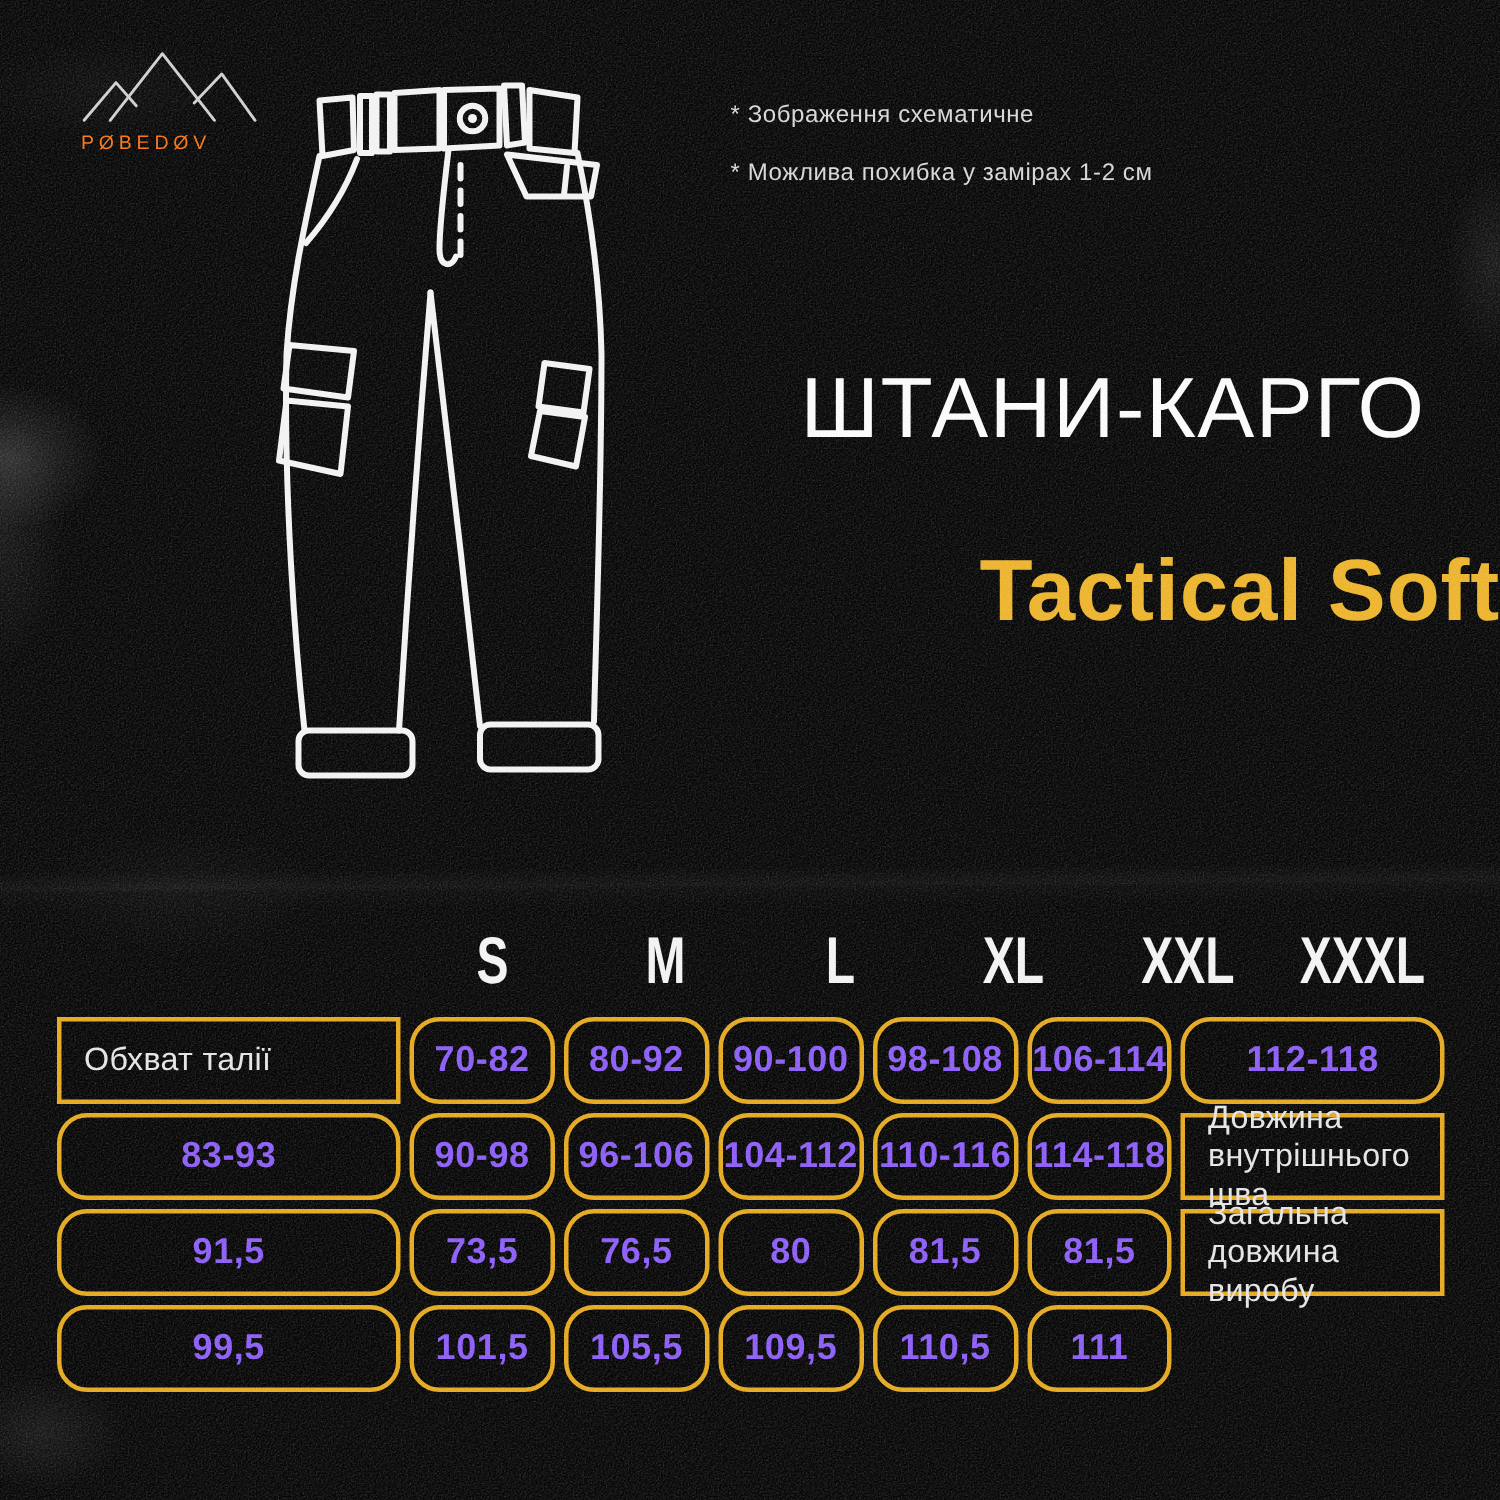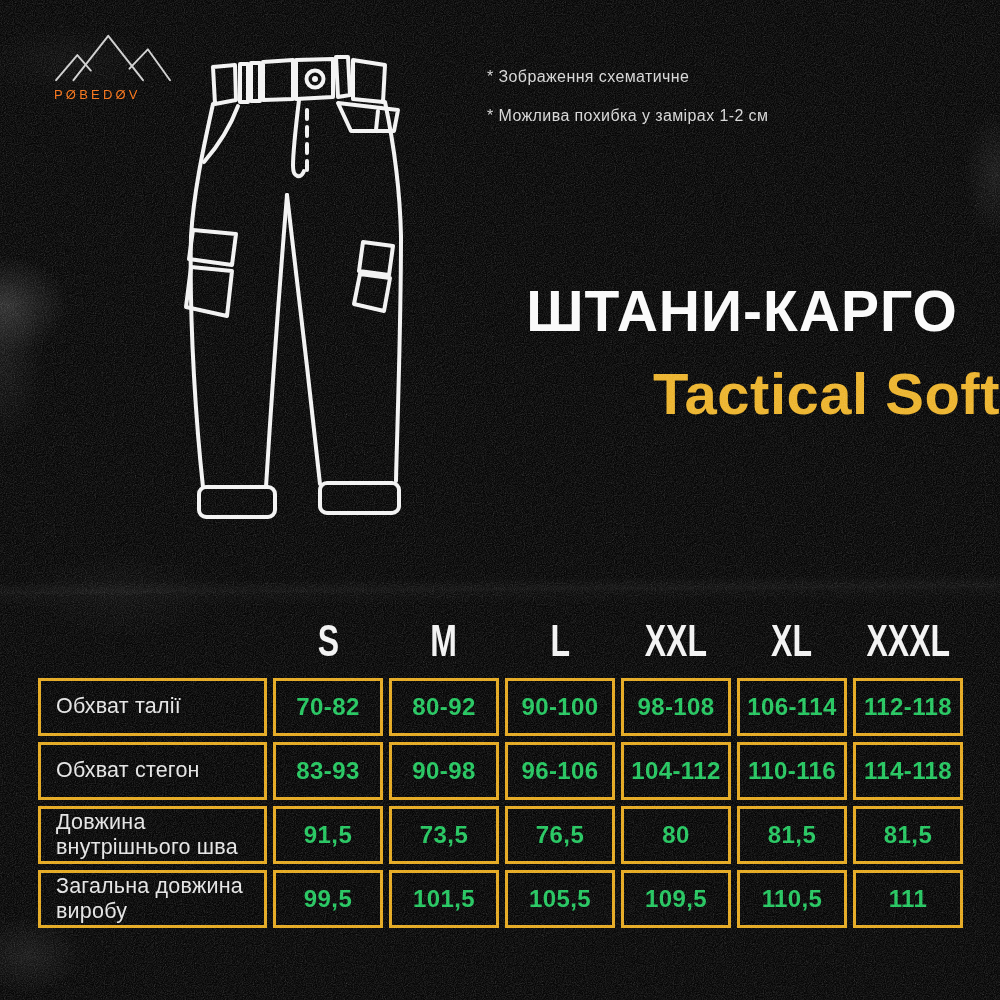--- a/index.html
+++ b/index.html
@@ -31,38 +31,38 @@
   .logo-text { margin-top:1px; padding-left:2px; font-size:13px; letter-spacing:3.2px; color:#f97316; }
 
   
   .pants { position:absolute; left:183px; top:40px; }
 
   
   .notes { position:absolute; left:487px; top:57px; font-size:16px; line-height:39px; color:#d6d6d6; letter-spacing:.4px; }
 
   
   .title    { position:absolute; left:492px; top:239px; width:500px; text-align:center;
-              font-size:57px; font-weight:700; letter-spacing:1px; color:#fafafa;margin-top:39px; }
+              font-size:57px; font-weight:400; letter-spacing:1px; color:#fafafa; }
   .subtitle { position:absolute; left:492px; top:360px; width:508px; text-align:right;
               font-size:58px; font-weight:700; letter-spacing:.5px; color:#ECB32B; }
 
   
   .size-header-row, .size-table {
     position:absolute; left:38px; width:925px;
     display:grid; grid-template-columns:229px repeat(6, 1fr); column-gap:6px;
   }
   .size-header-row { top:616px; height:50px; }
   .size-header-cell { display:flex; align-items:center; justify-content:center;
                       color:#f2f2f2; font-size:40px; font-weight:600; }
   .size-header-cell span { display:inline-block; transform:scale(.8, 1.1); white-space:nowrap; }
 
   .size-table { top:678px; row-gap:6px; grid-auto-rows:58px; }
   .cell { border:3px solid #E4A81E; background:rgba(6,6,6,.55); display:flex; align-items:center; }
   .cell.label { padding:2px 20px 2px 15px; font-size:21.5px; line-height:1.18; color:#e4e4e4; letter-spacing:.2px; }
-  .cell.value { justify-content:center; font-size:24px; font-weight:700; color:#22c55e; letter-spacing:.4px; }
+  .cell.value { justify-content:center; font-size:24px; font-weight:700; color:#8b5cf6; letter-spacing:.4px;border-radius:20px; }
 </style>
 </head>
 <body>
 
 <div>
 
   <div class="logo">
     <svg width="125" height="56" viewBox="0 0 125 58" fill="none" stroke="#cfcfcf" stroke-width="2" stroke-linejoin="round" stroke-linecap="round">
       <path d="M2,52 L24,26 L38,42"></path>
       <path d="M20,52 L56,6 L92,52"></path>
@@ -126,38 +126,37 @@
       <div class="size-header-cell">
         <span>S</span>
       </div>
       <div class="size-header-cell">
         <span>M</span>
       </div>
       <div class="size-header-cell">
         <span>L</span>
       </div>
       <div class="size-header-cell">
-        <span>XXL</span>
+        <span>XL</span>
       </div>
       <div class="size-header-cell">
-        <span>XL</span>
+        <span>XXL</span>
       </div>
       <div class="size-header-cell">
         <span>XXXL</span>
       </div>
     </div>
   <div class="size-table">
       <div class="cell label">Обхват талії</div>
       <div class="cell value">70-82</div>
       <div class="cell value">80-92</div>
       <div class="cell value">90-100</div>
       <div class="cell value">98-108</div>
       <div class="cell value">106-114</div>
       <div class="cell value">112-118</div>
-      <div class="cell label">Обхват стегон</div>
       <div class="cell value">83-93</div>
       <div class="cell value">90-98</div>
       <div class="cell value">96-106</div>
       <div class="cell value">104-112</div>
       <div class="cell value">110-116</div>
       <div class="cell value">114-118</div>
       <div class="cell label">Довжина внутрішнього шва</div>
       <div class="cell value">91,5</div>
       <div class="cell value">73,5</div>
       <div class="cell value">76,5</div>

